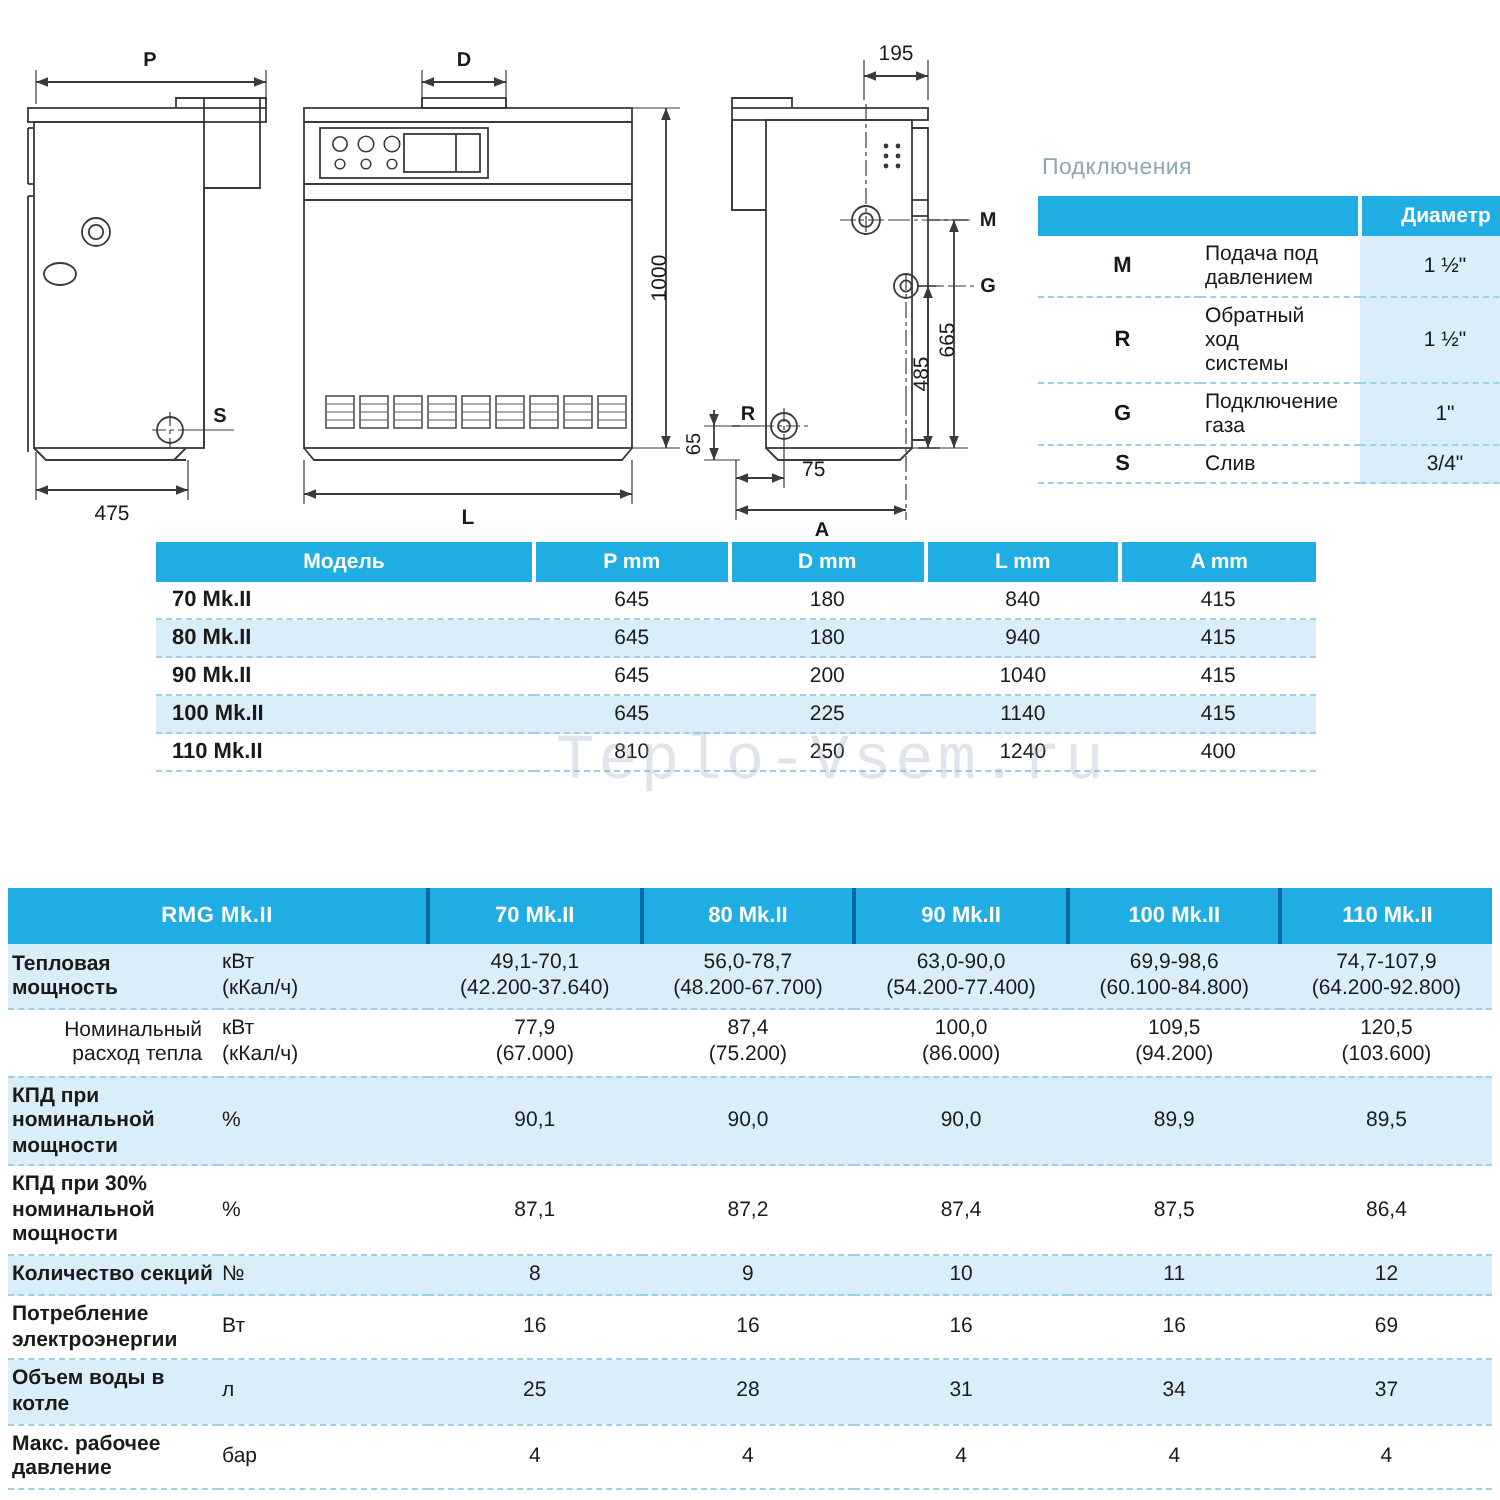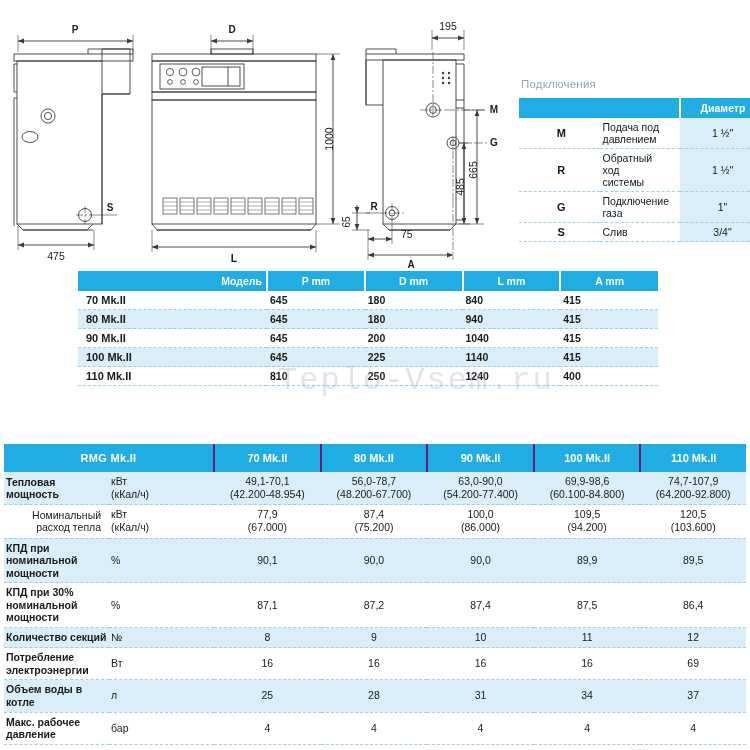--- a/index.html
+++ b/index.html
@@ -86,27 +86,26 @@
   .conn-tbl tr:last-child td { border-bottom: 1px dashed #9fcfe6; }
 
   
   .dims-block {
     position: absolute;
     left: 78px;
     top: 271px;
     width: 580px;
   }
   .dims-tbl th { padding: 5px 4px; font-size: 11px; }
-  .dims-tbl th.c-model { width: 180px; text-align: right; }
+  .dims-tbl th.c-model { width: 180px; }
   .dims-tbl td {
-    text-align: left;
+    text-align: center;
     font-size: 10.5px;
     padding: 5px 4px;
     color: #1a1a1a;
-    font-weight: bold;
   }
   .dims-tbl td.model-cell {
     text-align: left;
     font-weight: bold;
     padding-left: 8px;
     font-size: 11px;
   }
   .dims-tbl tbody tr:nth-child(odd) td  { background: #ffffff; }
   .dims-tbl tbody tr:nth-child(even) td { background: #d9eef8; }
 
@@ -117,21 +116,21 @@
     top: 444px;
     width: 742px;
   }
   table.spec {
     border-collapse: collapse;
     width: 100%;
     table-layout: fixed;
   }
   table.spec th {
     background: #20ade4;
-    border-right: 2px solid #701a75;
+    border-right: 2px solid #0369a1;
     color: #ffffff;
     font-size: 11px;
     font-weight: bold;
     padding: 8px 2px;
     text-align: center;
     vertical-align: middle;
   }
   table.spec th:last-child { border-right: none; }
   th.spec-title {
     text-align: left;
@@ -518,21 +517,21 @@
     </thead>
     <tbody id="spec-body">
         <tr class="band">
           <td class="lbl">Тепловая мощность</td>
           <td class="unit">
             <div>кВт</div>
             <div>(кКал/ч)</div>
           </td>
           <td class="val">
             <div>49,1-70,1</div>
-            <div>(42.200-48.954)</div>
+            <div>(42.200-37.640)</div>
           </td>
           <td class="val">
             <div>56,0-78,7</div>
             <div>(48.200-67.700)</div>
           </td>
           <td class="val">
             <div>63,0-90,0</div>
             <div>(54.200-77.400)</div>
           </td>
           <td class="val">

